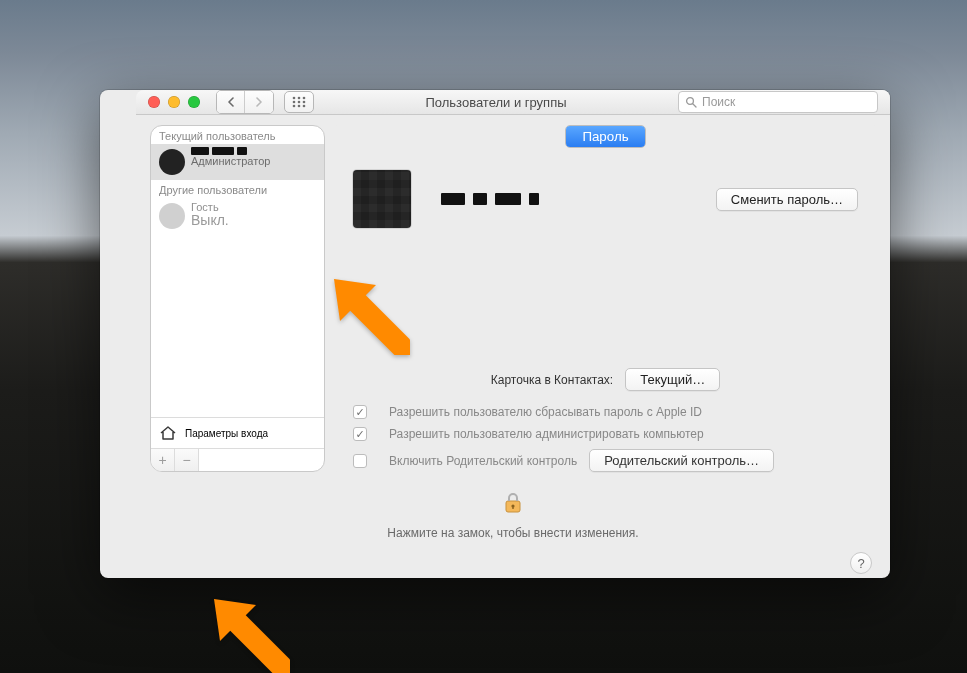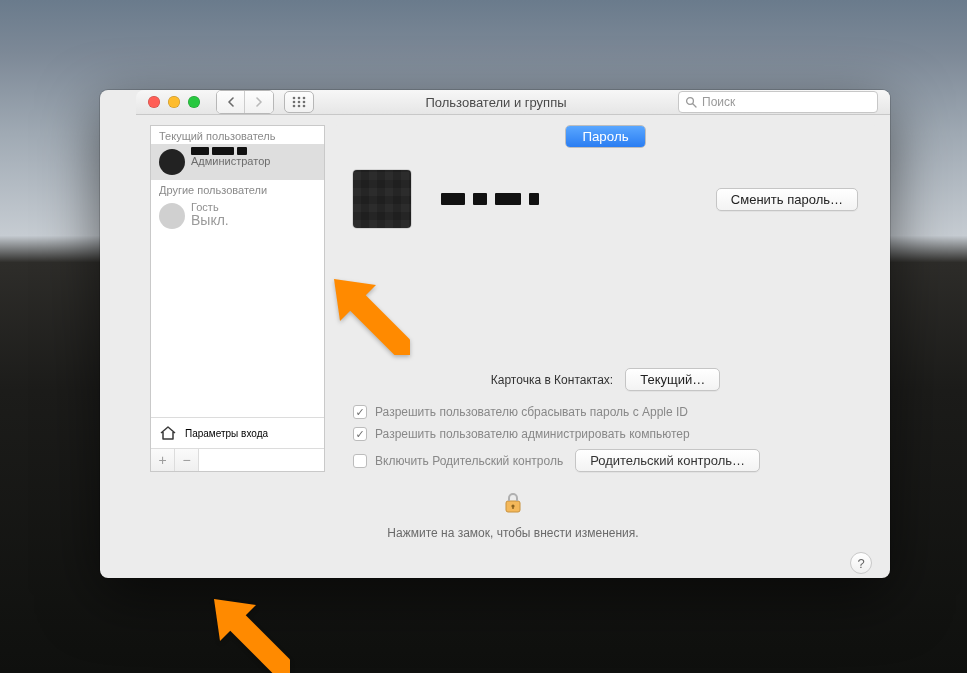--- a/index.html
+++ b/index.html
@@ -35,21 +35,21 @@
   .seg button{ width:28px; height:22px; background:linear-gradient(#fdfdfd,#f1f1f1); border:none; border-right:1px solid #ccc; display:flex;align-items:center;justify-content:center; color:#555; font-size:13px;}
   .seg button:last-child{border-right:none;}
   .apps-btn{ width:30px;height:22px;border:1px solid #b7b7b7;border-radius:5px;background:linear-gradient(#fdfdfd,#f1f1f1);display:flex;align-items:center;justify-content:center;}
   .title { flex:1; text-align:center; font-size:13px; color:#4a4a4a; }
   .search { width:200px; height:22px; border:1px solid #c7c7c7; border-radius:4px; background:#fff; display:flex;align-items:center;padding:0 6px; color:#9a9a9a; font-size:12px; gap:5px;}
   .search svg{flex:0 0 auto;}
   
   .body { flex:1; display:flex; padding:10px 14px 10px 14px; gap:10px; }
   .sidebar {
     width: 175px; display:flex; flex-direction:column;
-    border:1px solid #c9c9c9; border-radius:0; background:#fff;
+    border:1px solid #c9c9c9; border-radius:12px; background:#fff;
     overflow:hidden;
   }
   .sb-header{ font-size:11px; color:#8a8a8a; padding:4px 8px 2px; }
   .sb-item{ padding:3px 8px 5px 8px; display:flex; gap:6px; align-items:flex-start;}
   .sb-item.selected{ background:#dedede; }
   .sb-avatar{ width:26px;height:26px;border-radius:50%;background:#222;flex:0 0 auto; margin-top:2px;}
   .sb-avatar.grey{background:#d0d0d0;}
   .sb-lines{font-size:11px; line-height:13px;}
   .sb-name{ display:flex; gap:3px; }
   .blot{width:18px;height:8px;background:#111;border-radius:1px;}
@@ -77,21 +77,21 @@
       repeating-linear-gradient(90deg, rgba(255,255,255,.02) 0 8px, rgba(0,0,0,.15) 8px 16px),
       repeating-linear-gradient(0deg, rgba(255,255,255,.02) 0 8px, rgba(0,0,0,.15) 8px 16px);
     mix-blend-mode:overlay;}
   .big-name{ display:flex; gap:8px;}
   .big-name .blot{height:12px;}
   .btn{ background:linear-gradient(#fff,#f3f3f3); border:1px solid #c5c5c5; border-radius:5px; padding:3px 14px; font-size:13px; color:#222; box-shadow:0 1px 0 rgba(0,0,0,.04);}
   .change-pw{ margin-left:auto;}
   .midspace{height:140px;}
   .contact-row{ display:flex; justify-content:center; align-items:center; gap:12px; font-size:12px; color:#333;}
   .checks{ margin:14px 0 0 18px; display:flex; flex-direction:column; gap:8px; font-size:12px; color:#888;}
-  .checks label{display:flex;align-items:center; gap:8px;}
+  .checks label{display:flex;align-items:center; gap:22px;}
   .chk{ width:14px;height:14px;border:1px solid #bcbcbc;border-radius:3px;background:#fff;display:inline-flex;align-items:center;justify-content:center;font-size:11px;color:#6e6e6e;}
   .chk.on::after{content:"✓";}
   .pc-row{ display:flex; align-items:center; gap:12px;}
   .pc-row .btn{color:#333;}
   
   .lock-row{ display:flex; align-items:center; gap:12px; padding:10px 18px 14px; font-size:12px; color:#6a6a6a;flex-direction:column;}
   .lock-icon svg{display:block;}
   .help{ margin-left:auto; width:22px;height:22px;border-radius:50%;border:1px solid #c9c9c9;background:linear-gradient(#fff,#f0f0f0);display:flex;align-items:center;justify-content:center;font-size:13px;color:#666;}
   
   .arrow{position:absolute; pointer-events:none;}

